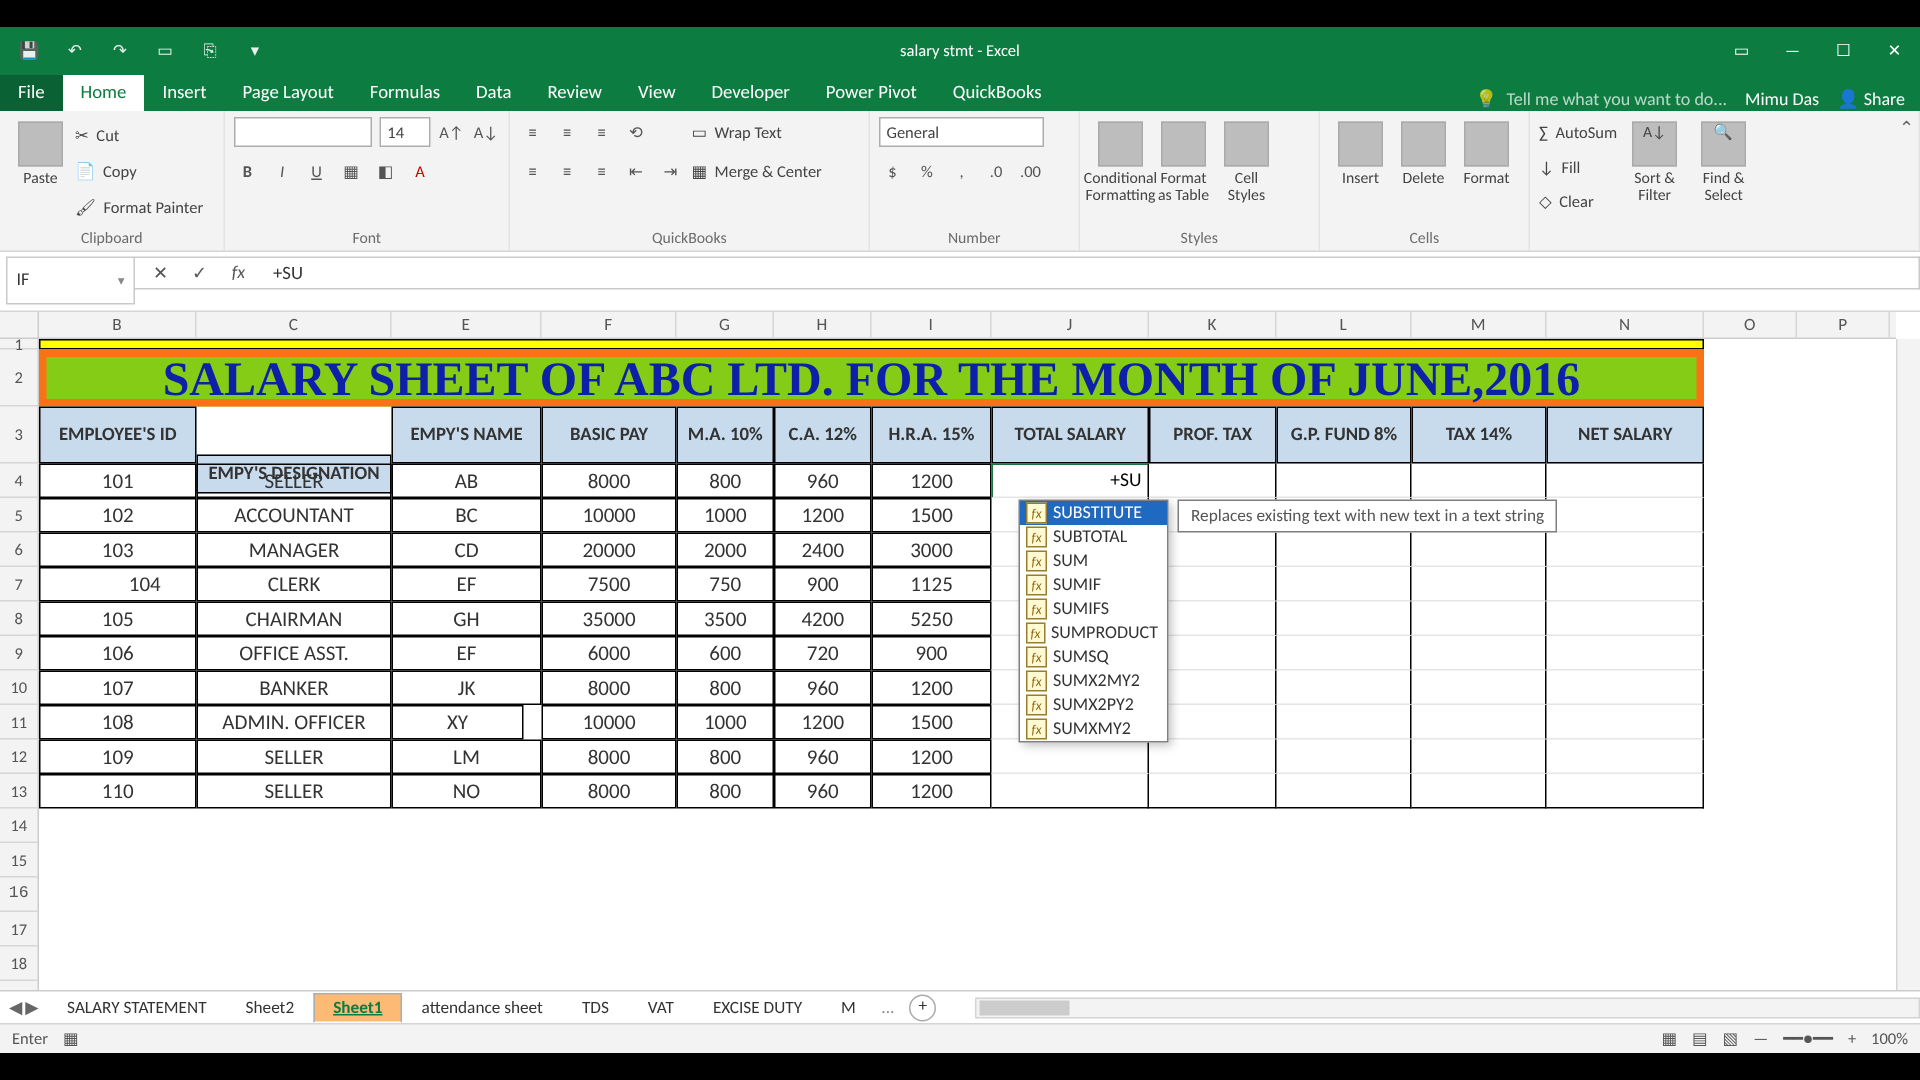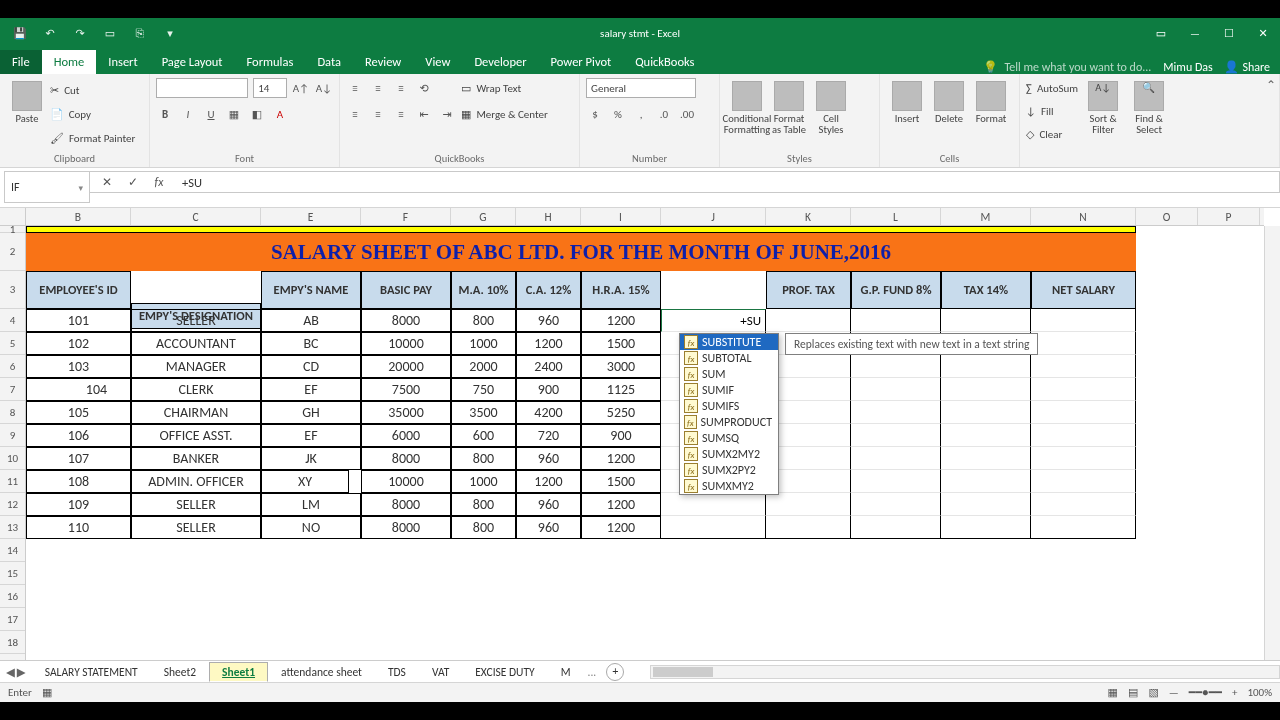--- a/index.html
+++ b/index.html
@@ -45,37 +45,37 @@
 
 
 .grid-wrap { flex:1; position:relative; overflow:hidden; background:#fff; }
 .colheads { position:absolute; top:0; left:26px; right:16px; height:18px; display:flex; background:#f3f3f3; border-bottom:1px solid #ccc; }
 .ch { border-right:1px solid #d6d6d6; text-align:center; font-size:11.5px; color:#555; line-height:18px; }
 .rowheads { position:absolute; top:18px; left:0; width:26px; bottom:0; background:#f3f3f3; border-right:1px solid #ccc; }
 .rh { border-bottom:1px solid #d6d6d6; text-align:center; font-size:11px; color:#555; }
 .selectall { position:absolute; top:0; left:0; width:26px; height:18px; background:#f3f3f3; border-right:1px solid #ccc; border-bottom:1px solid #ccc; }
 .cells { position:absolute; top:18px; left:26px; right:16px; bottom:0; }
 .cell { position:absolute; border-right:1px solid #e5e5e5; border-bottom:1px solid #e5e5e5; font-size:13px; display:flex; align-items:center; padding:0 4px; }
-.titlecell { background:#f97316; color:#0E1FAA; font-weight:bold; font-size:21px; font-family:'Times New Roman',serif; justify-content:center; border:5px solid #f97316; }
+.titlecell { background:#84cc16; color:#0E1FAA; font-weight:bold; font-size:32px; font-family:'Times New Roman',serif; justify-content:center; border:5px solid #f97316; }
 .hcell { background:#c8dbec; font-size:12.5px; font-weight:bold; justify-content:center; text-align:center; line-height:1.15; border:1px solid #000; }
 .dcell { border:1px solid #000; justify-content:center; font-size:14px; }
 .active-cell { border:1.5px solid #1a7542; }
 
 
 .ac-popup { position:absolute; background:#fff; border:1px solid #7f7f7f; box-shadow:2px 2px 6px rgba(0,0,0,0.25); z-index:50; font-size:12px; }
 .ac-item { display:flex; align-items:center; gap:4px; padding:1px 6px 1px 4px; }
 .ac-item.sel { background:#1f69c1; color:#fff; }
 .ac-ic { width:14px; height:14px; border:1px solid #9a7e2f; background:#fffad1; font-size:9px; display:flex; align-items:center; justify-content:center; color:#8a6b15; font-style:italic; }
 .ac-tip { position:absolute; background:#fff; border:1px solid #7f7f7f; padding:3px 8px; font-size:11.5px; color:#555; z-index:49; white-space:nowrap; }
 
 
 .sheettabs { height:22px; border-top:1px solid #ccc; display:flex; align-items:center; background:#fff; font-size:11.5px; }
 .stnav { display:flex; gap:2px; padding:0 6px; color:#666; }
 .stab { padding:2px 12px; border:1px solid transparent; color:#333; cursor:pointer; }
-.stab.active { border:1px solid #adadad; border-bottom-color:#fff; background:#fef9c3; font-weight:bold; color:#0d7c41;text-decoration:underline; }
+.stab.active { border:1px solid #adadad; border-bottom-color:#fff; background:#fdba74; font-weight:bold; color:#0d7c41;text-decoration:underline; }
 .hscroll { flex:1; margin-left:20px; height:14px; background:#f3f3f3; border:1px solid #d5d5d5; position:relative; }
 .hscroll .th { position:absolute; left:2px; width:60px; top:1px; bottom:1px; background:#ccc; }
 
 
 .status { height:20px; background:#f3f3f3; border-top:1px solid #d5d5d5; display:flex; align-items:center; font-size:11px; color:#555; padding:0 8px; }
 .status .sr { margin-left:auto; display:flex; align-items:center; gap:10px; }
 .vscroll { position:absolute; top:18px; right:0; width:16px; bottom:0; background:#f3f3f3; border-left:1px solid #d5d5d5; }
 </style>
 </head>
 <body>
@@ -298,34 +298,35 @@
         <div class="rh" style="height: 23px; line-height: 23px;">6</div>
         <div class="rh" style="height: 23px; line-height: 23px;">7</div>
         <div class="rh" style="height: 23px; line-height: 23px;">8</div>
         <div class="rh" style="height: 23px; line-height: 23px;">9</div>
         <div class="rh" style="height: 23px; line-height: 23px;">10</div>
         <div class="rh" style="height: 23px; line-height: 23px;">11</div>
         <div class="rh" style="height: 23px; line-height: 23px;">12</div>
         <div class="rh" style="height: 23px; line-height: 23px;">13</div>
         <div class="rh" style="height: 23px; line-height: 23px;">14</div>
         <div class="rh" style="height: 23px; line-height: 23px;">15</div>
-        <div class="rh" style="height: 23px; line-height: 23px;">16</div>
+        <div class="rh" style="height: 23px; line-height: 23px; font-family: Liberation Mono, monospace;">16</div>
         <div class="rh" style="height: 23px; line-height: 23px;">17</div>
         <div class="rh" style="height: 23px; line-height: 23px;">18</div>
       </div>
     <div class="cells" id="cells">
         <div class="cell " style="left: 0px; width: 1110px; top: 0px; height: 7px; background: rgb(255, 255, 0); border: 1px solid rgb(0, 0, 0);"></div>
         <div class="cell titlecell" style="left: 0px; width: 1110px; top: 7px; height: 38px;">SALARY SHEET OF ABC LTD. FOR THE MONTH OF JUNE,2016</div>
         <div class="cell hcell" style="left: 0px; width: 105px; top: 45px; height: 38px; white-space: normal;">EMPLOYEE'S ID</div>
         <div class="cell hcell" style="left: 105px; width: 130px; top: 45px; height: 26px; white-space: normal; margin-top: 32px;">EMPY'S DESIGNATION</div>
         <div class="cell hcell" style="left: 235px; width: 100px; top: 45px; height: 38px; white-space: normal;">EMPY'S NAME</div>
         <div class="cell hcell" style="left: 335px; width: 90px; top: 45px; height: 38px; white-space: normal;">BASIC PAY</div>
         <div class="cell hcell" style="left: 425px; width: 65px; top: 45px; height: 38px; white-space: normal;">M.A. 10%</div>
         <div class="cell hcell" style="left: 490px; width: 65px; top: 45px; height: 38px; white-space: normal;">C.A. 12%</div>
         <div class="cell hcell" style="left: 555px; width: 80px; top: 45px; height: 38px; white-space: normal;">H.R.A. 15%</div>
+        <div class="cell hcell" style="left: 635px; width: 105px; top: 45px; height: 38px; white-space: normal;">TOTAL SALARY</div>
         <div class="cell hcell" style="left: 740px; width: 85px; top: 45px; height: 38px; white-space: normal;">PROF. TAX</div>
         <div class="cell hcell" style="left: 825px; width: 90px; top: 45px; height: 38px; white-space: normal;">G.P. FUND 8%</div>
         <div class="cell hcell" style="left: 915px; width: 90px; top: 45px; height: 38px; white-space: normal;">TAX 14%</div>
         <div class="cell hcell" style="left: 1005px; width: 105px; top: 45px; height: 38px; white-space: normal;">NET SALARY</div>
         <div class="cell dcell" style="left: 0px; width: 105px; top: 83px; height: 23px;">101</div>
         <div class="cell dcell" style="left: 105px; width: 130px; top: 83px; height: 23px;">SELLER</div>
         <div class="cell dcell" style="left: 235px; width: 100px; top: 83px; height: 23px;">AB</div>
         <div class="cell dcell" style="left: 335px; width: 90px; top: 83px; height: 23px;">8000</div>
         <div class="cell dcell" style="left: 425px; width: 65px; top: 83px; height: 23px;">800</div>
         <div class="cell dcell" style="left: 490px; width: 65px; top: 83px; height: 23px;">960</div>

